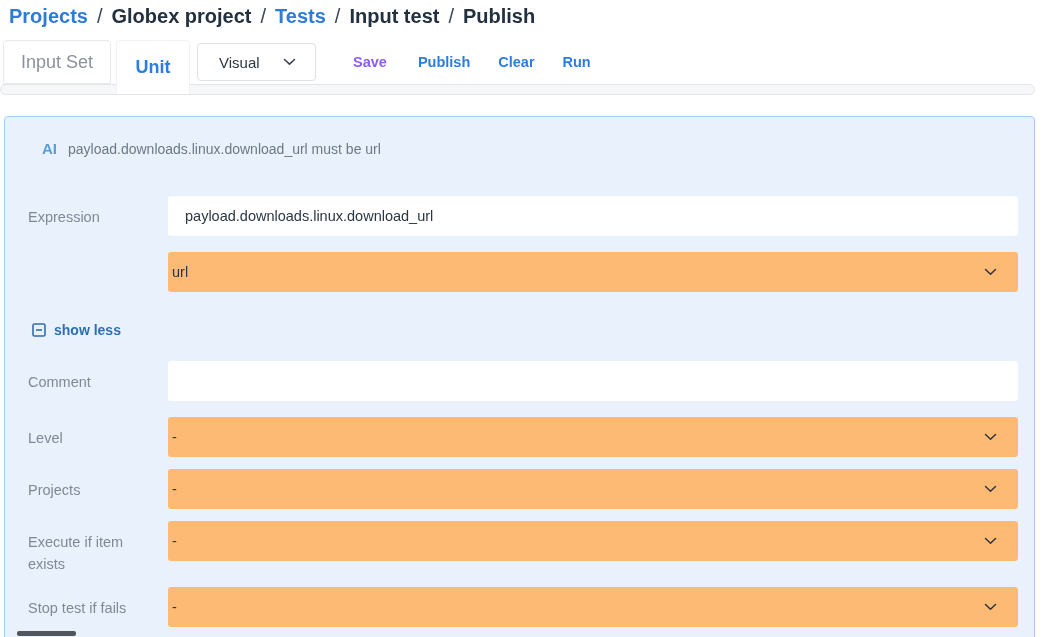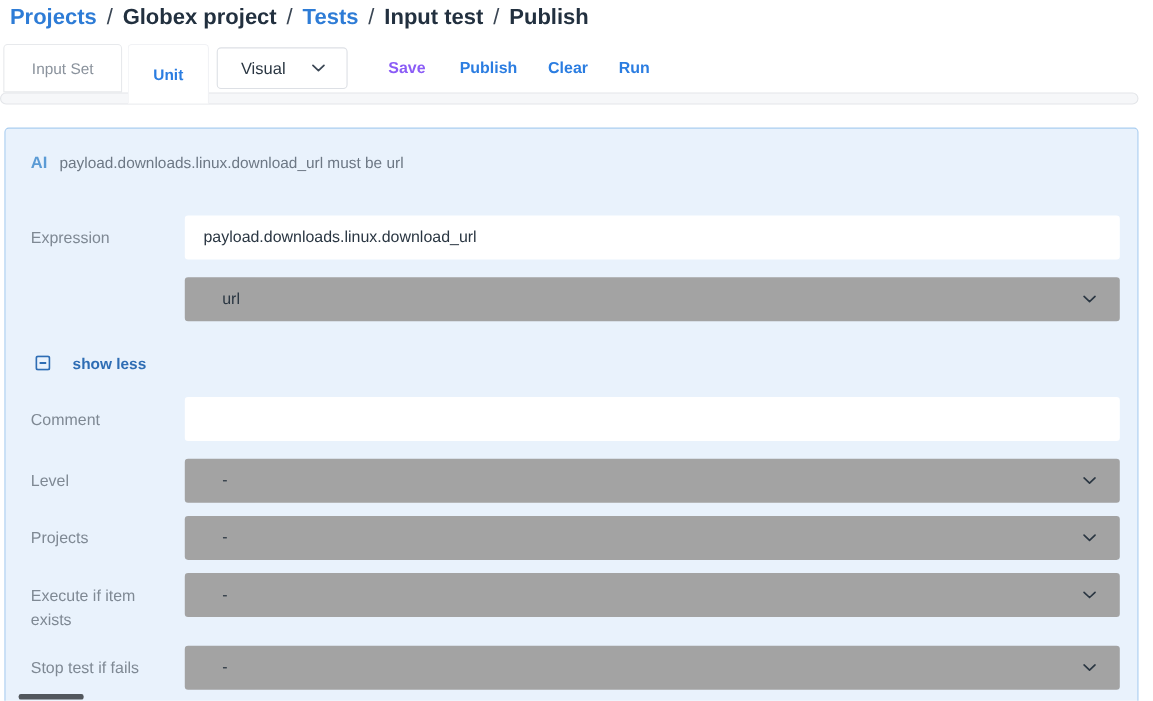--- a/index.html
+++ b/index.html
@@ -16,21 +16,21 @@
   .crumb-link { color: #2e7cd6; text-decoration: none; cursor: pointer; }
   .crumb-sep { color: #3a4654; font-weight: 400; }
 
   
   .toolbar {
     position: absolute; top: 40px; left: 0; right: 0; height: 44px;
     display: flex; align-items: stretch;
   }
   .tab {
     display: flex; align-items: center; justify-content: center;
-    font-size: 14px; cursor: pointer; background: #ffffff; text-align: center;
+    font-size: 18px; cursor: pointer; background: #ffffff; text-align: center;
   }
   .tab-inactive {
     width: 108px; margin-left: 3px;
     border: 1px solid #e7e9ec; border-radius: 4px 4px 0 0;
     color: #8a929c;
   }
   .tab-active {
     width: 74px; margin-left: 5px; height: 54px;
     border: 1px solid #f1f2f5; border-bottom: none; border-radius: 4px 4px 0 0;
     color: #2b7de1; font-weight: 700; position: relative; z-index: 2;
@@ -58,47 +58,47 @@
     position: absolute; top: 84px; left: 0; width: 1035px; height: 11px;
     background: #f6f7f9; border: 1px solid #e3e5e9; border-radius: 6px;
   }
 
   
   .panel {
     position: absolute; top: 116px; left: 4px; width: 1031px; height: 540px;
     background: #e9f2fc; border: 1px solid #a9cdf0; border-radius: 4px;
     padding: 23px 0 0 23px;
   }
-  .panel-header { display: flex; align-items: baseline; gap: 11px; height: 20px; }
+  .panel-header { display: flex; align-items: baseline; gap: 11px; height: 20px; margin-left: 14px; }
   .ai-badge { font-size: 15px; font-weight: 700; color: #5b9bd5; }
   .assertion-summary { font-size: 14px; color: #6d7885; }
 
   .field-row {
     display: flex; align-items: flex-start; margin-bottom: 12px;
   }
   .field-label {
     width: 140px; flex: 0 0 140px; padding-top: 10px;
     font-size: 14.5px; line-height: 22px; color: #7f8994;
     padding-right: 24px;
   }
   .field-control { width: 850px; height: 44px; }
   .text-input {
     width: 850px; height: 40px; border: none; outline: none; background: #ffffff;
     border-radius: 3px; font-family: inherit; font-size: 14.5px; color: #2a3642;
     padding: 0 17px;
   }
   .select-input {
-    width: 850px; height: 40px; background: #a3a3a3; border-radius: 3px;
+    width: 850px; height: 40px; background: #fdba74; border-radius: 3px;
     display: flex; align-items: center; justify-content: space-between;
-    padding: 0 21px 0 34px; font-size: 14.5px; color: #2a3642; cursor: pointer;
+    padding: 0 21px 0 4px; font-size: 14.5px; color: #2a3642; cursor: pointer;
   }
   .row-expression { margin-top: 36px; }
 
   .show-less {
-    display: inline-flex; align-items: center; gap: 20px;
+    display: inline-flex; align-items: center; gap: 8px;
     margin: 18px 0 23px 4px;
     font-size: 14px; font-weight: 700; color: #2e6db4; cursor: pointer;
   }
   .chev-icon, .minus-icon { display: inline-flex; align-items: center; }
 
   
   .bottom-thumb {
     position: absolute; left: 17px; top: 631px; width: 59px; height: 5px;
     background: #52575d; border-radius: 2px;
   }

